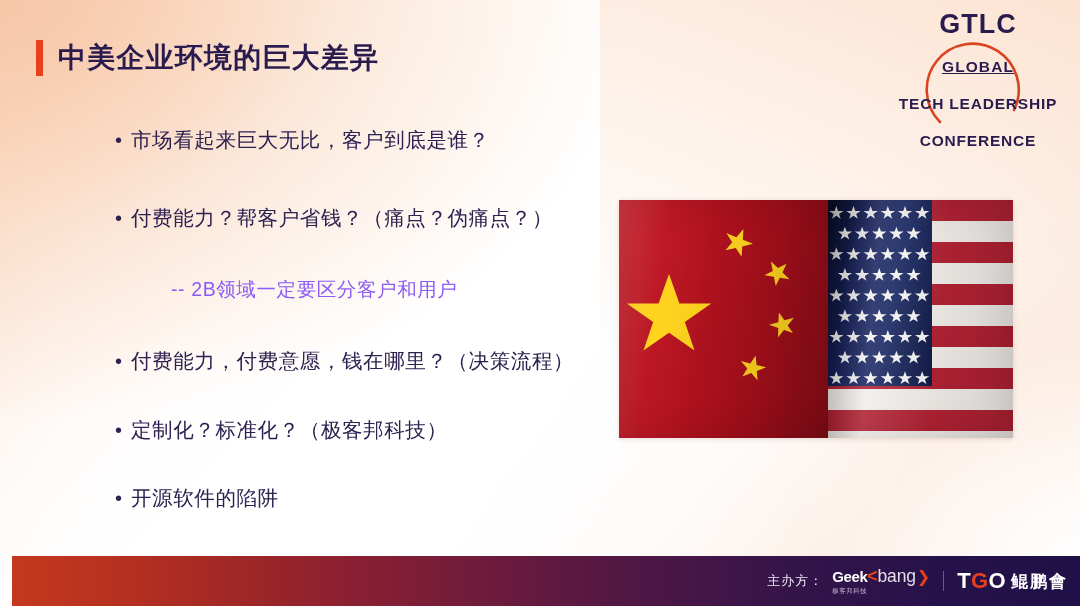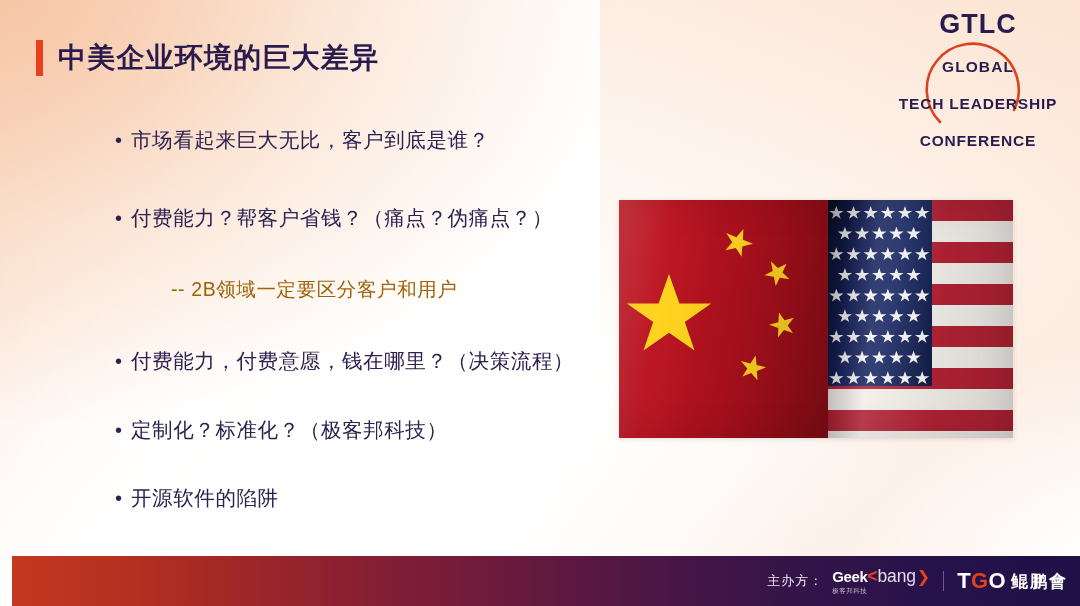--- a/index.html
+++ b/index.html
@@ -96,21 +96,21 @@
     display:flex; flex-direction:column; align-items:center;
     justify-content:center;
     color:#2a1b4e;
     pointer-events:none;
     gap:19px;
   }
   .gtlc-main {
     font-size:27px; font-weight:700; letter-spacing:1px;
     line-height:1.02; color:#2a1b4e;
   }
-  .gtlc-l1 { font-size:15.5px; font-weight:700; letter-spacing:1.1px; line-height:1.18; margin-top:0;}
+  .gtlc-l1 { font-size:15.5px; font-weight:700; letter-spacing:1.1px; line-height:1.18; margin-top:0;text-decoration:underline;}
   .gtlc-l2 { font-size:15.5px; font-weight:700; letter-spacing:0.8px; line-height:1.18;}
   .gtlc-l3 { font-size:15.5px; font-weight:700; letter-spacing:0.8px; line-height:1.18;}
 
   
   .bullets {
     position:absolute; left:115px; top:128px;
     width:520px;
   }
   .bline {
     display:flex; align-items:flex-start;
@@ -119,21 +119,21 @@
     letter-spacing:0.6px;
     line-height:1.2;
   }
   .b-dot {
     flex:0 0 auto; width:16px;
     font-size:20px; line-height:1.2; color:#2d2150;
   }
   .b-txt { flex:1 1 auto; white-space:nowrap; }
   .sub {
     margin-left:56px; white-space:nowrap;
-    color:#a16207; font-size:19.5px; letter-spacing:0.6px;
+    color:#8b5cf6; font-size:19.5px; letter-spacing:0.6px;
   }
   .sp-53 { height:53px; }
   .sp-45 { height:46px; }
   .sp-42 { height:44px; }
 
   
   .photo {
     position:absolute; left:619px; top:200px;
     width:394px; height:238px;
     overflow:hidden;

